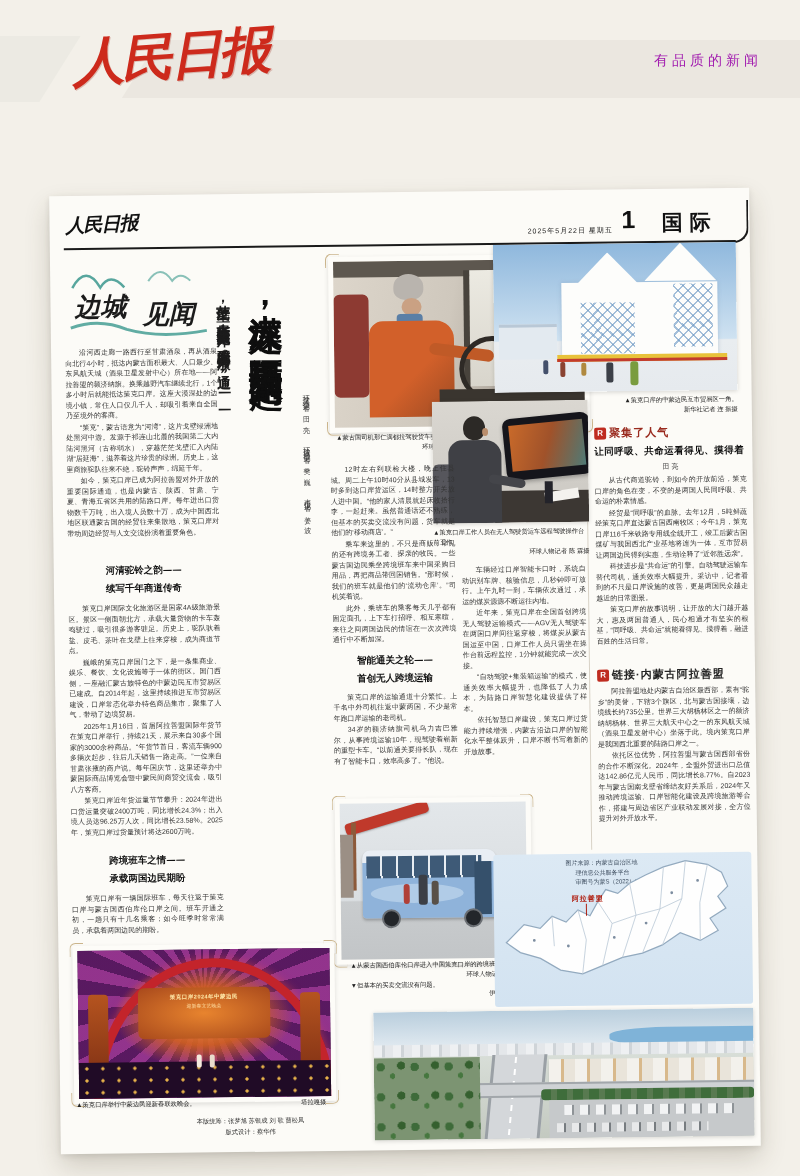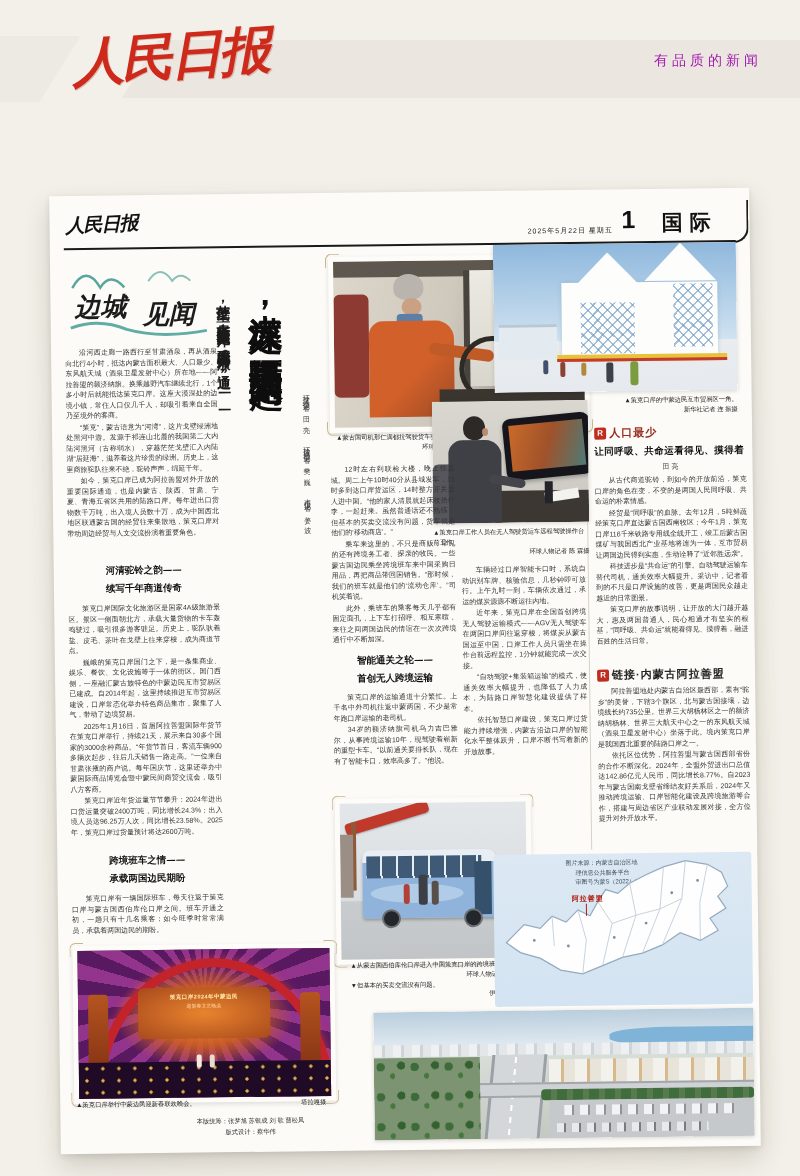--- a/index.html
+++ b/index.html
@@ -224,21 +224,21 @@
     <div class="abs cap" style="left:292px;top:768px;width:176px;">
       <span>▲从蒙古国西伯库伦口岸进入中国策克口岸的跨境班车。</span>
       <span class="credit">环球人物记者 陈 霖摄</span>
       <span>▼但基本的买卖交流没有问题。</span>
       <span class="credit">伊仁其日嘎摄</span>
     </div>
 
     <div class="abs" style="left:542px;top:236px;width:152px;height:238px;overflow:hidden;">
       <div class="tagrow">
         <div class="tagicon">R</div>
-        <div class="tagtext">人口最少</div>
+        <div class="tagtext">聚集了人气</div>
       </div>
       <div class="notes-title">让同呼吸、共命运看得见、摸得着</div>
       <div class="notes-byline">田 亮</div>
       <div>
           <p class="para">从古代商道驼铃，到如今的开放前沿，策克口岸的角色在变，不变的是两国人民同呼吸、共命运的朴素情感。</p>
           <p class="para">经贸是“同呼吸”的血脉。去年12月，5吨鲜蔬经策克口岸直达蒙古国西南牧区；今年1月，策克口岸116千米铁路专用线全线开工，竣工后蒙古国煤矿与我国西北产业基地将连为一体，互市贸易让两国边民得到实惠，生动诠释了“近邻胜远亲”。</p>
           <p class="para">科技进步是“共命运”的引擎。自动驾驶运输车替代司机，通关效率大幅提升。采访中，记者看到的不只是口岸设施的改善，更是两国民众越走越近的日常图景。</p>
           <p class="para">策克口岸的故事说明，让开放的大门越开越大，惠及两国普通人，民心相通才有坚实的根基，“同呼吸、共命运”就能看得见、摸得着，融进百姓的生活日常。</p>
         </div>
     </div>

